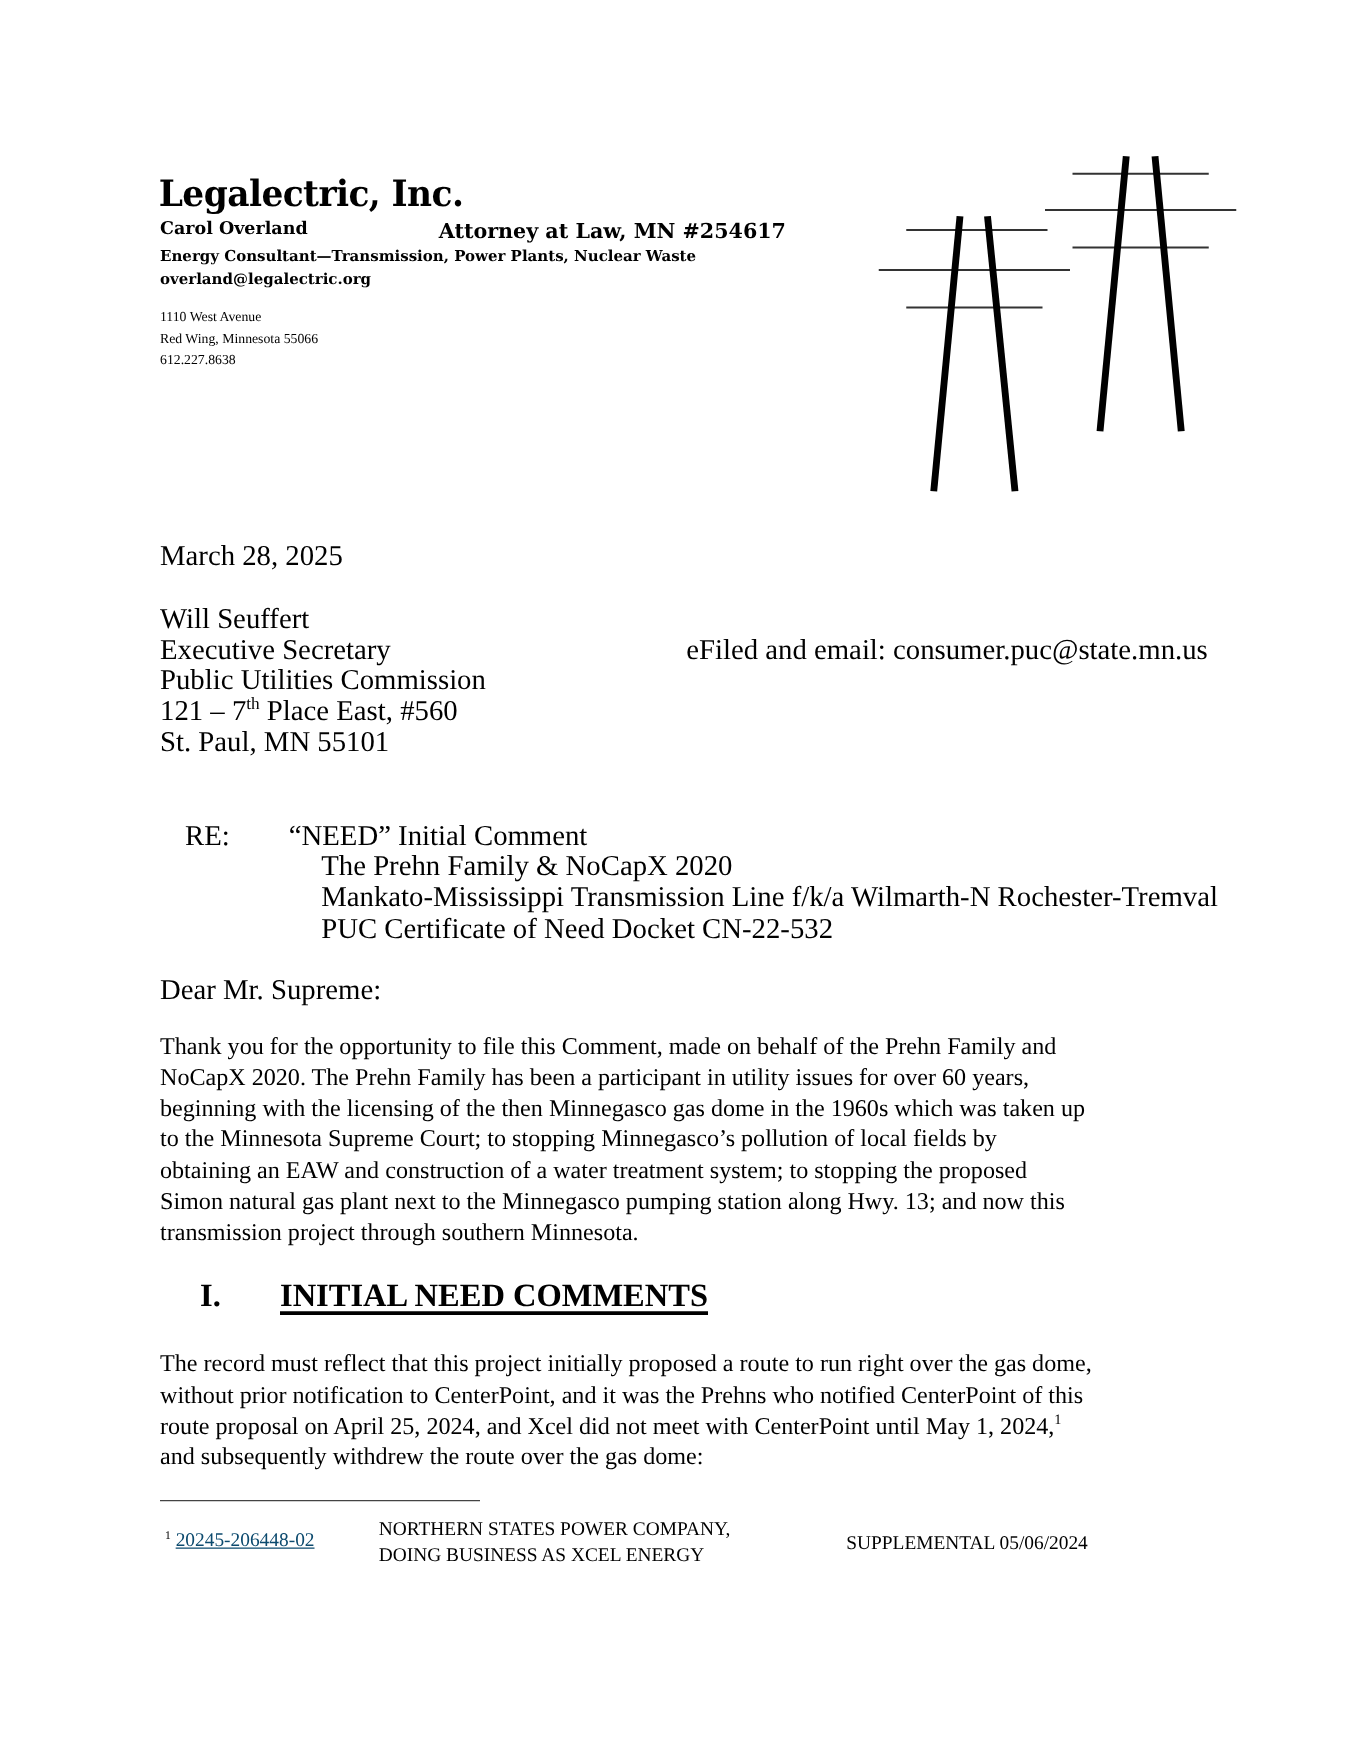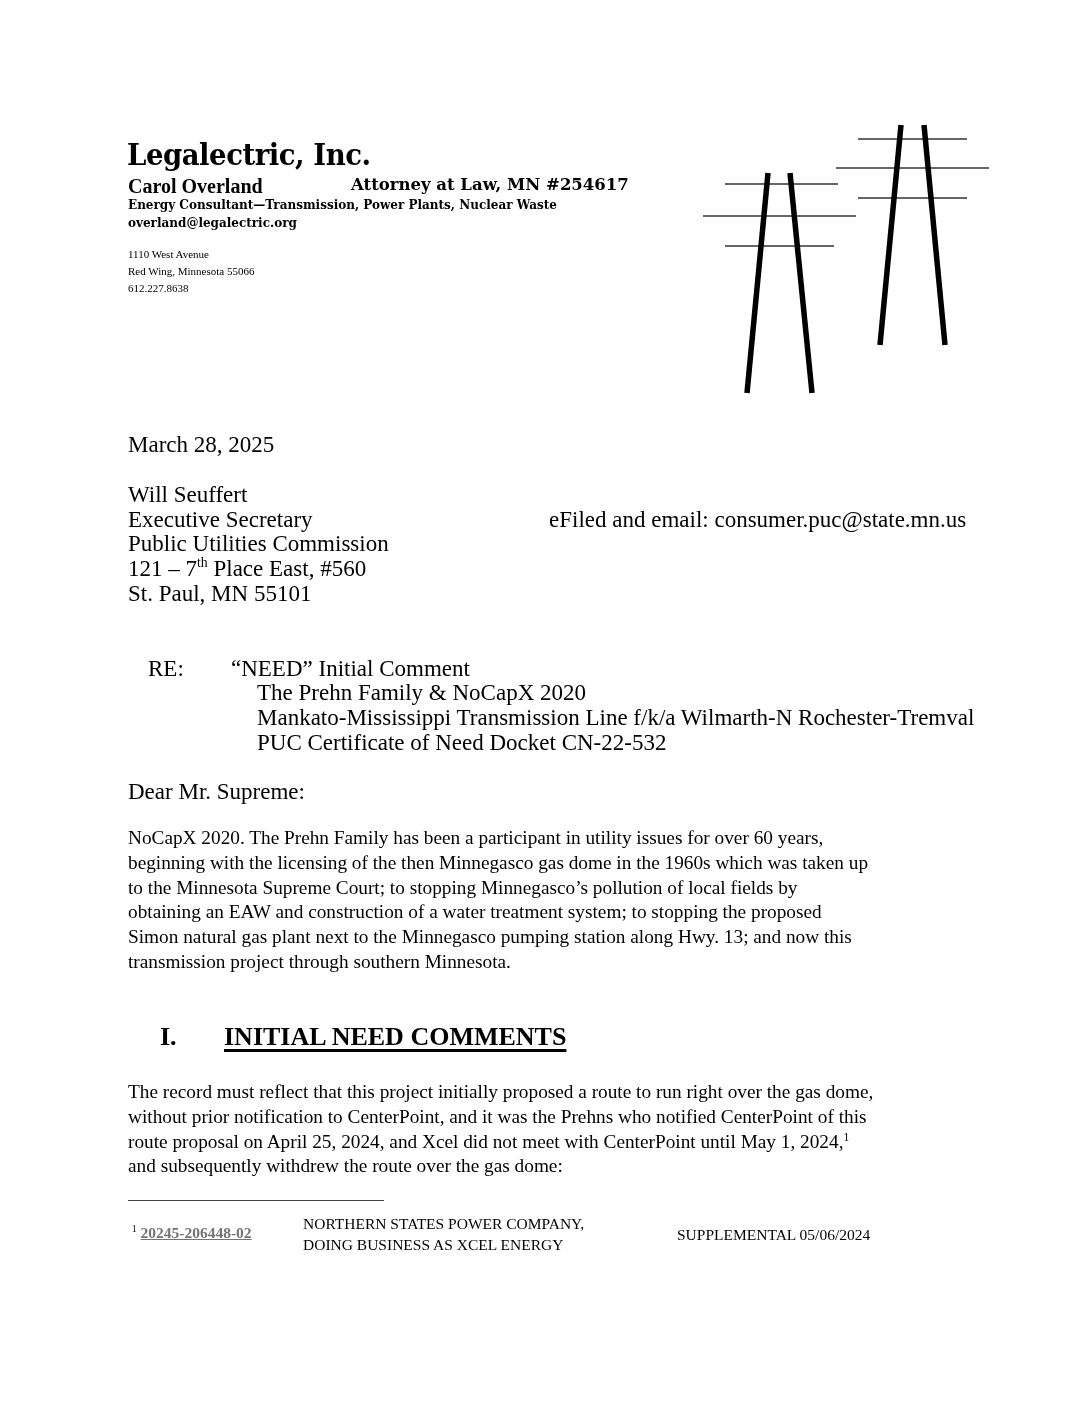--- a/index.html
+++ b/index.html
@@ -1,32 +1,32 @@
 <!DOCTYPE html>
 <html><head>
 <meta charset="utf-8">
 <style>
   html, body { margin:0; padding:0; background:#ffffff; }
   body { width:1088px; height:1408px; position:relative; overflow:hidden; color:#000; }
   .abs { position:absolute; white-space:nowrap; }
   .lh-name { left:127px; top:138px; font-size:29px; font-weight:bold; font-family:"DejaVu Serif", serif; letter-spacing:-0.5px; transform:scaleX(0.95); transform-origin:left; }
   .lh-line { font-family:"DejaVu Serif", serif; font-weight:bold; }
-  .lh-carol { left:128px; top:175px; font-size:20px;font-family:Liberation Serif, serif; }
+  .lh-carol { left:128px; top:175px; font-size:14px; }
   .lh-atty { left:351px; top:175px; font-size:16.5px; }
   .lh-energy { left:128px; top:198px; font-size:12px; }
   .lh-email { left:128px; top:216px; font-size:12px; }
   .lh-addr { left:128px; font-size:11px; font-family:"Liberation Serif", serif; }
   .body-text { font-family:"Liberation Serif", serif; font-size:23px; }
   .para { position:absolute; left:128px; width:830px; font-family:"Liberation Serif", serif; font-size:19.3px; line-height:24.8px; }
   .para p { margin:0; white-space:nowrap; }
   .heading { font-family:"Liberation Serif", serif; font-weight:bold; font-size:26px; }
   .heading-title { text-decoration:underline; text-decoration-thickness:3px; text-underline-offset:4px; }
   .fn-rule { position:absolute; left:128px; top:1200px; width:256px; height:1px; background:#444; }
   .fn { font-family:"Liberation Serif", serif; font-size:15.5px; }
-  .fn-link { color:#737373; text-decoration:underline;font-weight:bold; }
+  .fn-link { color:#0c4a6e; text-decoration:underline; }
   sup { font-size:0.6em; vertical-align:super; line-height:0; }
   svg.towers { position:absolute; left:0; top:0; }
 </style>
 </head>
 <body>
 
 <div class="abs lh-name">Legalectric, Inc.</div>
 <div class="abs lh-line lh-carol">Carol Overland</div>
 <div class="abs lh-line lh-atty">Attorney at Law, MN #254617</div>
 <div class="abs lh-line lh-energy">Energy Consultant—Transmission, Power Plants, Nuclear Waste</div>
@@ -63,20 +63,21 @@
 
 <div class="abs body-text" style="left:148px; top:656px;">RE:</div>
 <div class="abs body-text" style="left:231px; top:656px;">“NEED” Initial Comment</div>
 <div class="abs body-text" style="left:257px; top:680px;">The Prehn Family &amp; NoCapX 2020</div>
 <div class="abs body-text" style="left:257px; top:705px;">Mankato-Mississippi Transmission Line f/k/a Wilmarth-N Rochester-Tremval</div>
 <div class="abs body-text" style="left:257px; top:730px;text-align:right;">PUC Certificate of Need Docket CN-22-532</div>
 
 <div class="abs body-text" style="left:128px; top:779px;">Dear Mr. Supreme:</div>
 
 <div class="para" style="top:826px;">
+  <p>Thank you for the opportunity to file this Comment, made on behalf of the Prehn Family and</p>
   <p>NoCapX 2020. The Prehn Family has been a participant in utility issues for over 60 years,</p>
   <p>beginning with the licensing of the then Minnegasco gas dome in the 1960s which was taken up</p>
   <p>to the Minnesota Supreme Court; to stopping Minnegasco’s pollution of local fields by</p>
   <p>obtaining an EAW and construction of a water treatment system; to stopping the proposed</p>
   <p>Simon natural gas plant next to the Minnegasco pumping station along Hwy. 13; and now this</p>
   <p>transmission project through southern Minnesota.</p>
 </div>
 
 <div class="abs heading" style="left:160px; top:1022px;">I.</div>
 <div class="abs heading heading-title" style="left:224px; top:1022px;">INITIAL NEED COMMENTS</div>

